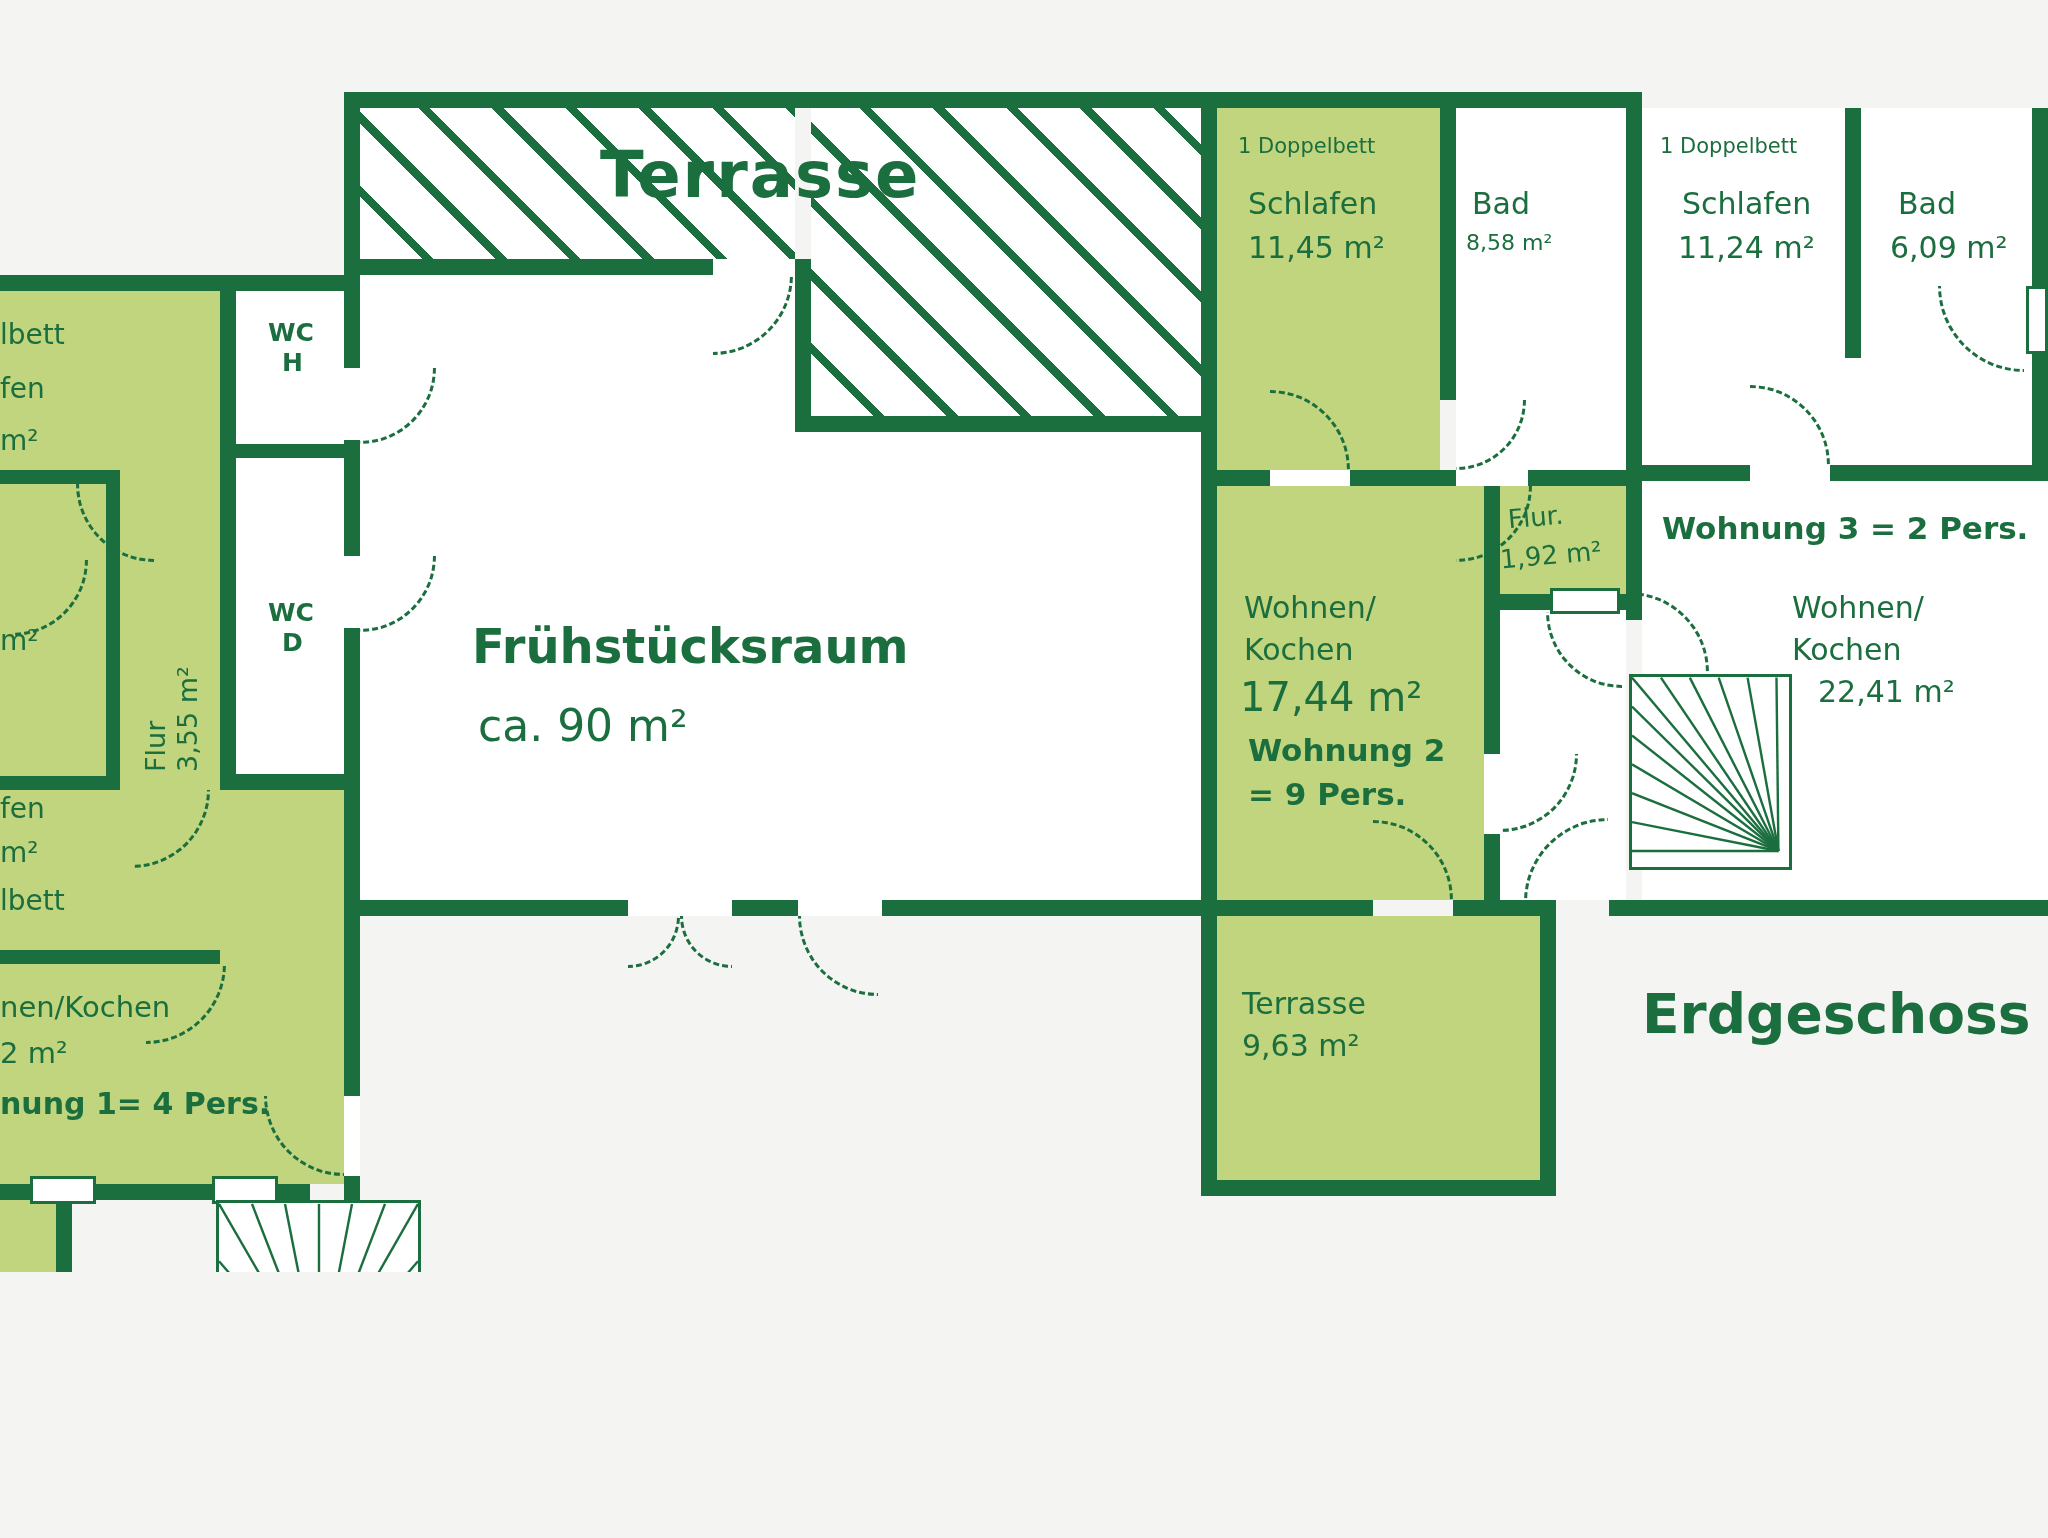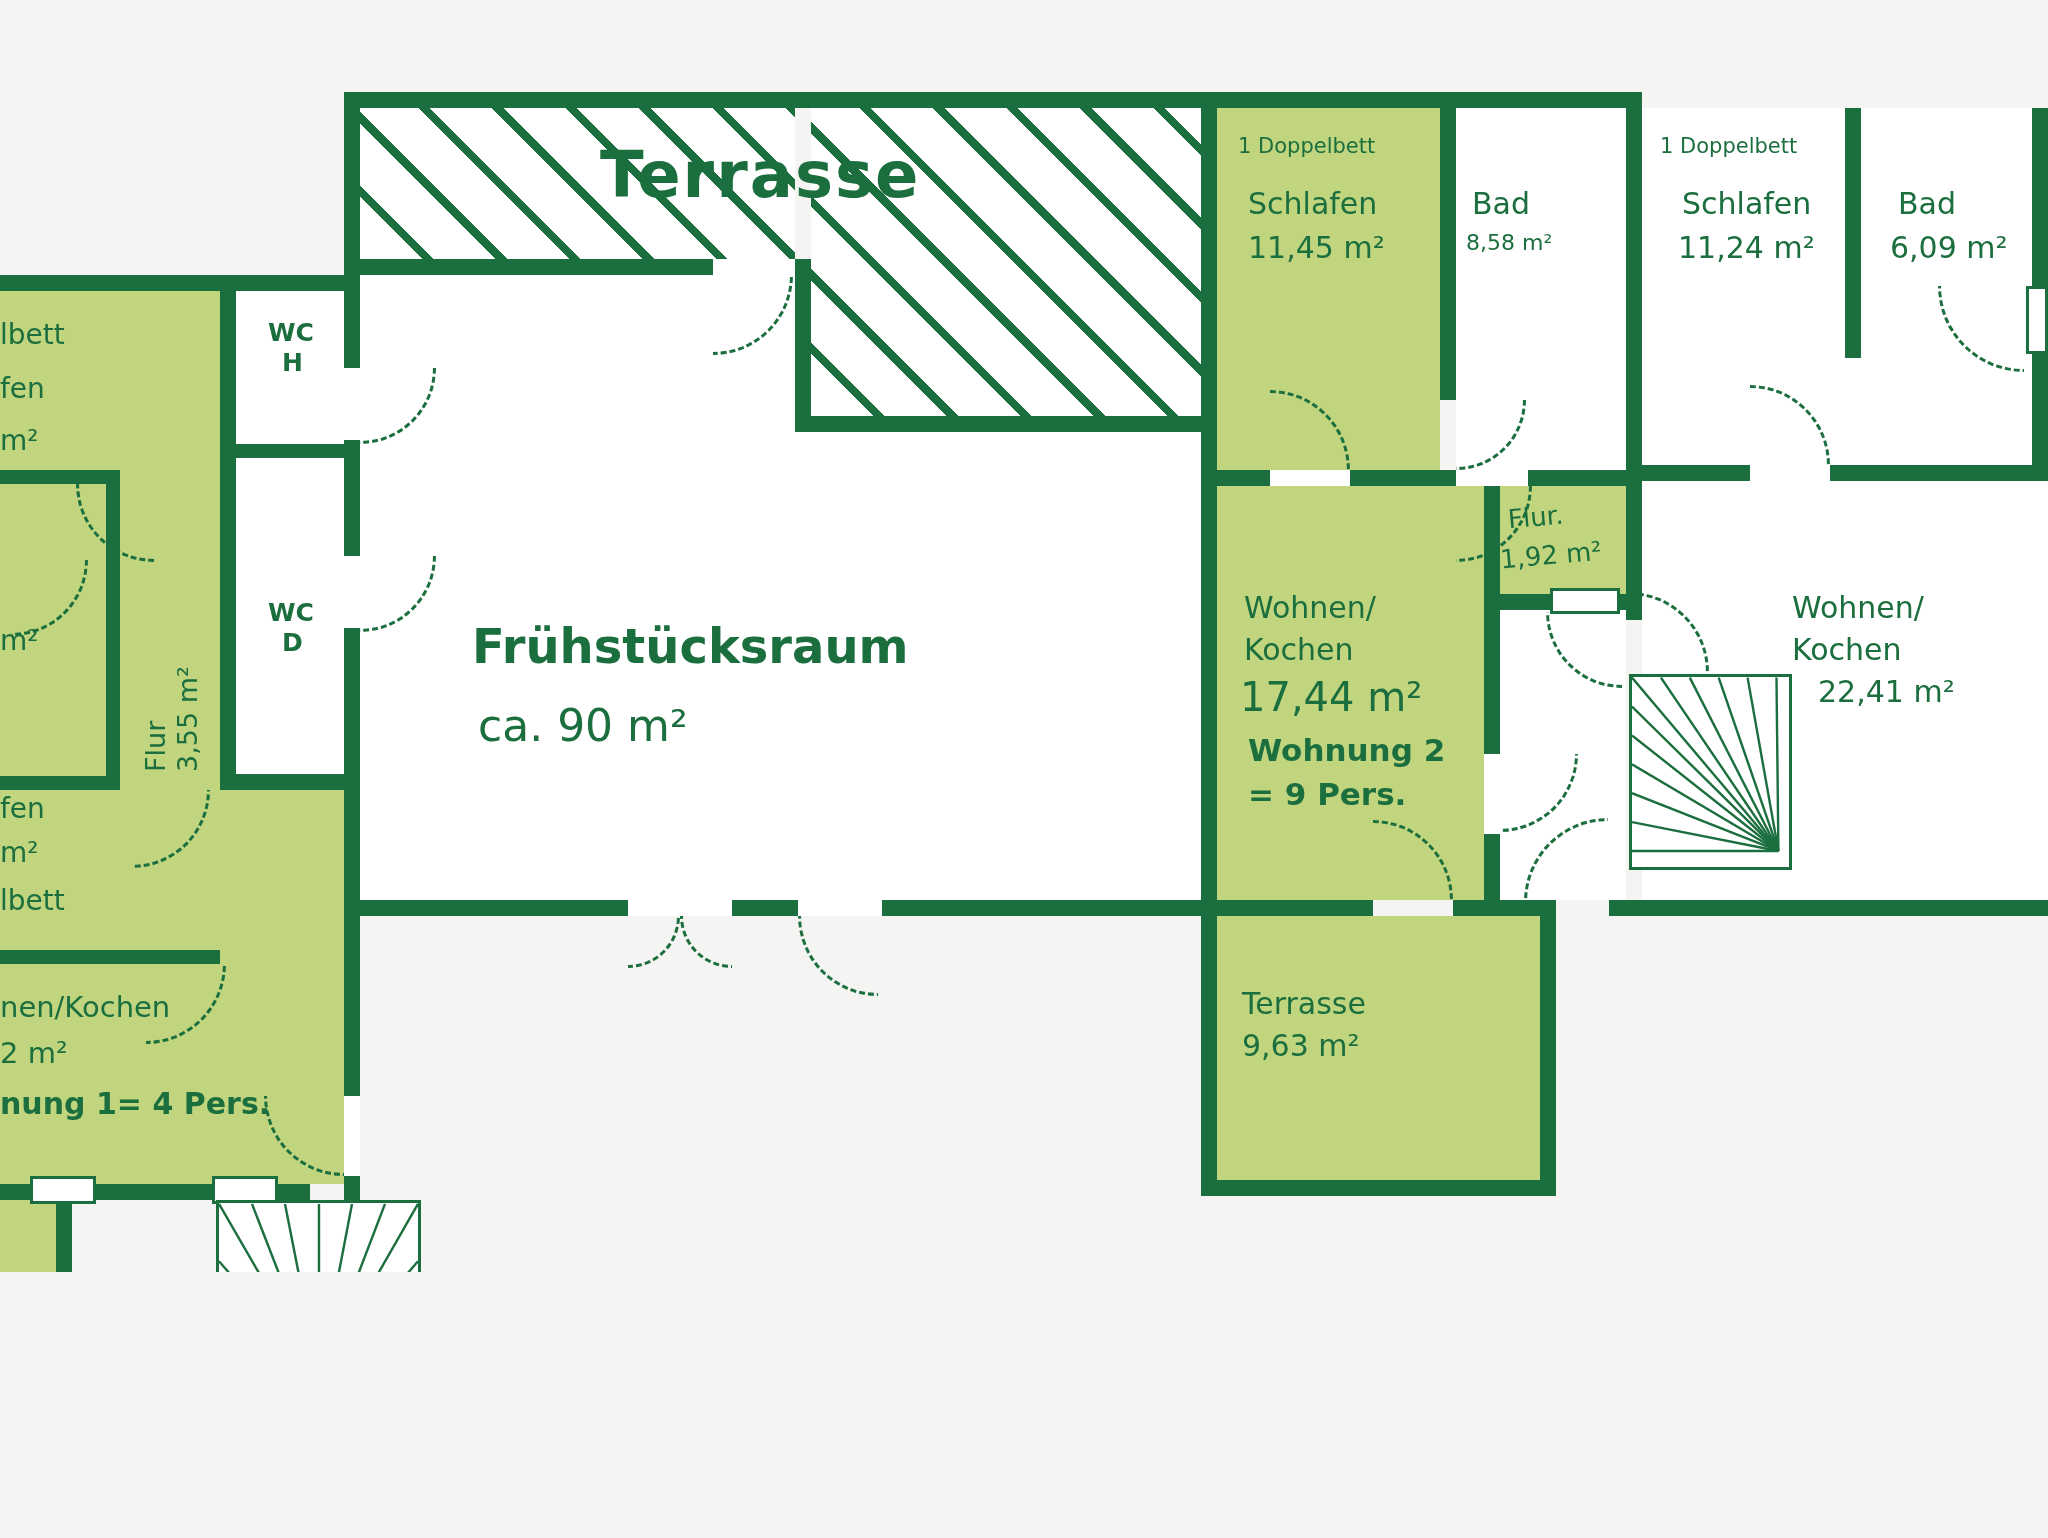--- a/index.html
+++ b/index.html
@@ -203,20 +203,21 @@
           <line x1="152" y1="180" x2="90" y2="0"></line>
         <line x1="152" y1="180" x2="120" y2="0"></line>
           <line x1="152" y1="180" x2="150" y2="0"></line>
       </g>
     </svg>
   </div>
 
   <div class="lbl b" style="left:600px;top:138px;font-size:64px;letter-spacing:2px;">Terrasse</div>
   <div class="lbl b" style="left:472px;top:618px;font-size:48px;">Frühstücksraum</div>
   <div class="lbl" style="left:478px;top:700px;font-size:44px;">ca. 90 m²</div>
+  <div class="lbl b" style="left:1642px;top:982px;font-size:55px;">Erdgeschoss</div>
 
   <div class="lbl b" style="left:268px;top:318px;font-size:25px;">WC</div>
   <div class="lbl b" style="left:282px;top:348px;font-size:25px;">H</div>
   <div class="lbl b" style="left:268px;top:598px;font-size:25px;">WC</div>
   <div class="lbl b" style="left:282px;top:628px;font-size:25px;">D</div>
 
   <div class="lbl" style="left:0;top:318px;font-size:28px;">lbett</div>
   <div class="lbl" style="left:0;top:372px;font-size:28px;">fen</div>
   <div class="lbl" style="left:0;top:424px;font-size:28px;">m²</div>
   <div class="vflur">
@@ -246,17 +247,18 @@
   <div class="lbl b" style="left:1248px;top:732px;font-size:31px;">Wohnung 2</div>
   <div class="lbl b" style="left:1248px;top:776px;font-size:31px;">= 9 Pers.</div>
   <div class="lbl" style="left:1242px;top:986px;font-size:30px;">Terrasse</div>
   <div class="lbl" style="left:1242px;top:1028px;font-size:30px;">9,63 m²</div>
 
   <div class="lbl" style="left:1660px;top:134px;font-size:21px;">1 Doppelbett</div>
   <div class="lbl" style="left:1682px;top:186px;font-size:30px;">Schlafen</div>
   <div class="lbl" style="left:1678px;top:230px;font-size:30px;">11,24 m²</div>
   <div class="lbl" style="left:1898px;top:186px;font-size:30px;">Bad</div>
   <div class="lbl" style="left:1890px;top:230px;font-size:30px;">6,09 m²</div>
+  <div class="lbl b" style="left:1662px;top:510px;font-size:31px;">Wohnung 3 = 2 Pers.</div>
   <div class="lbl" style="left:1792px;top:590px;font-size:30px;">Wohnen/</div>
   <div class="lbl" style="left:1792px;top:632px;font-size:30px;">Kochen</div>
   <div class="lbl" style="left:1786px;top:674px;font-size:30px;margin-left:32px;">22,41 m²</div>
 
 </div>
 
 </body></html>

